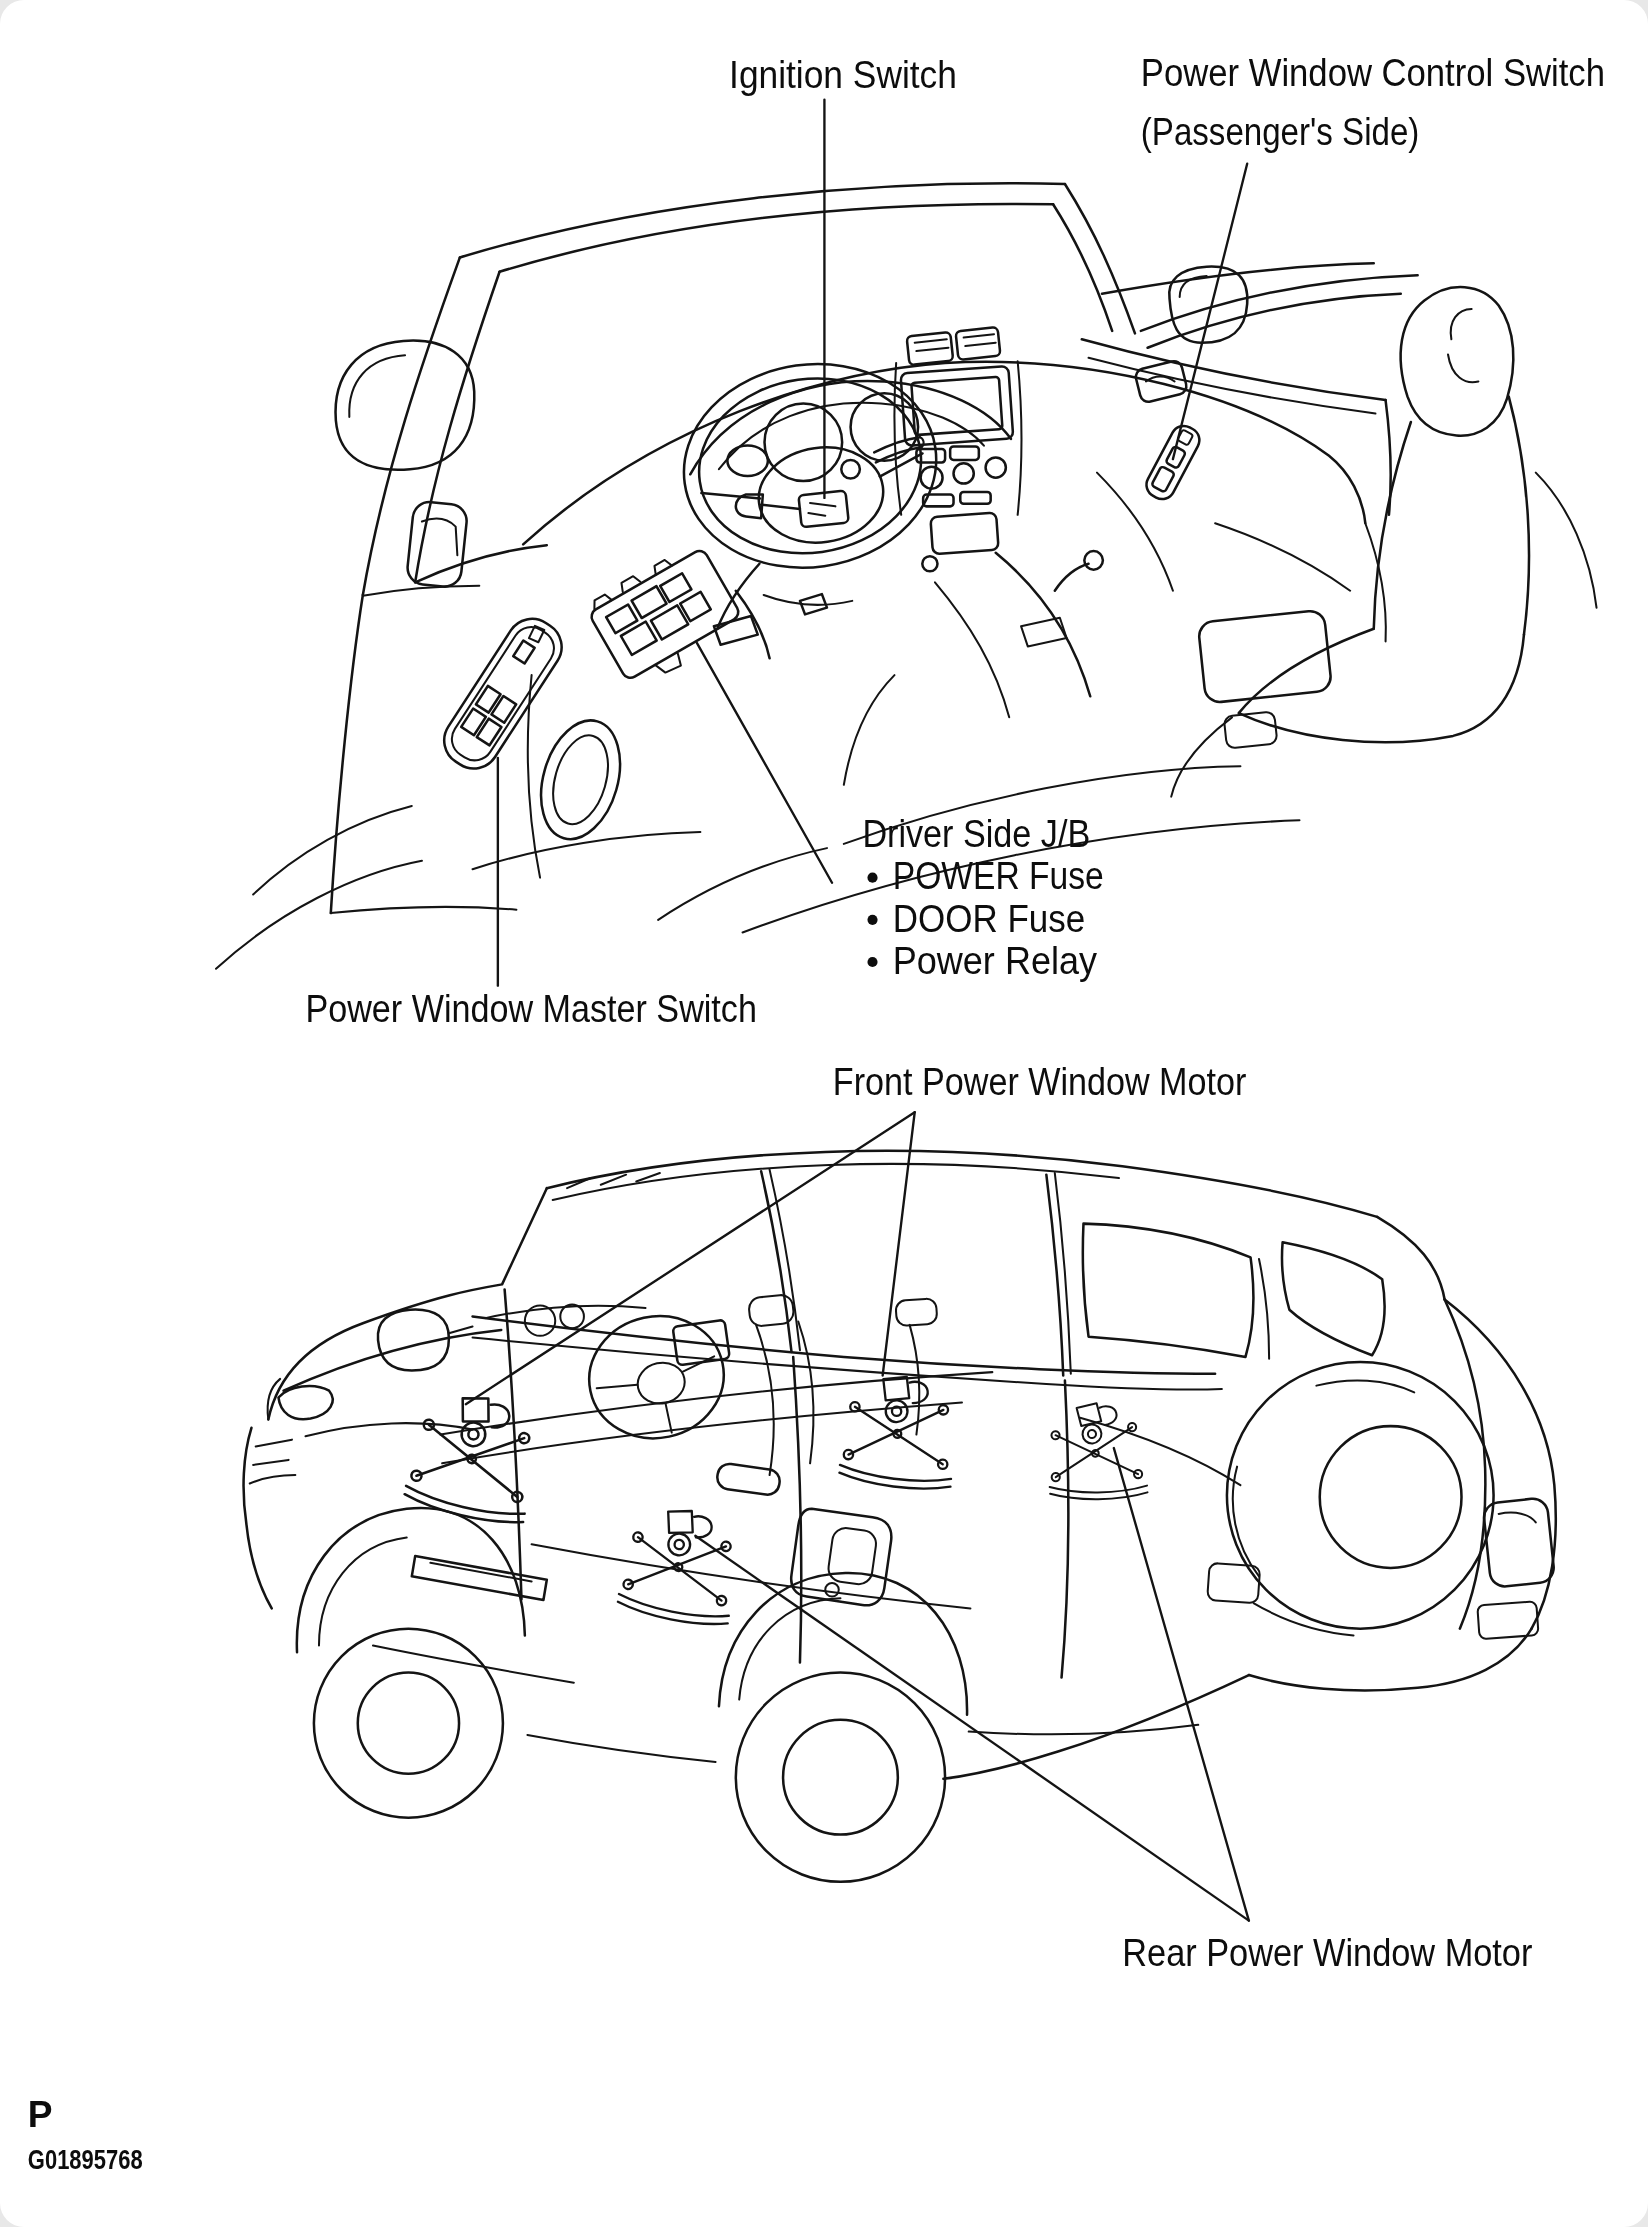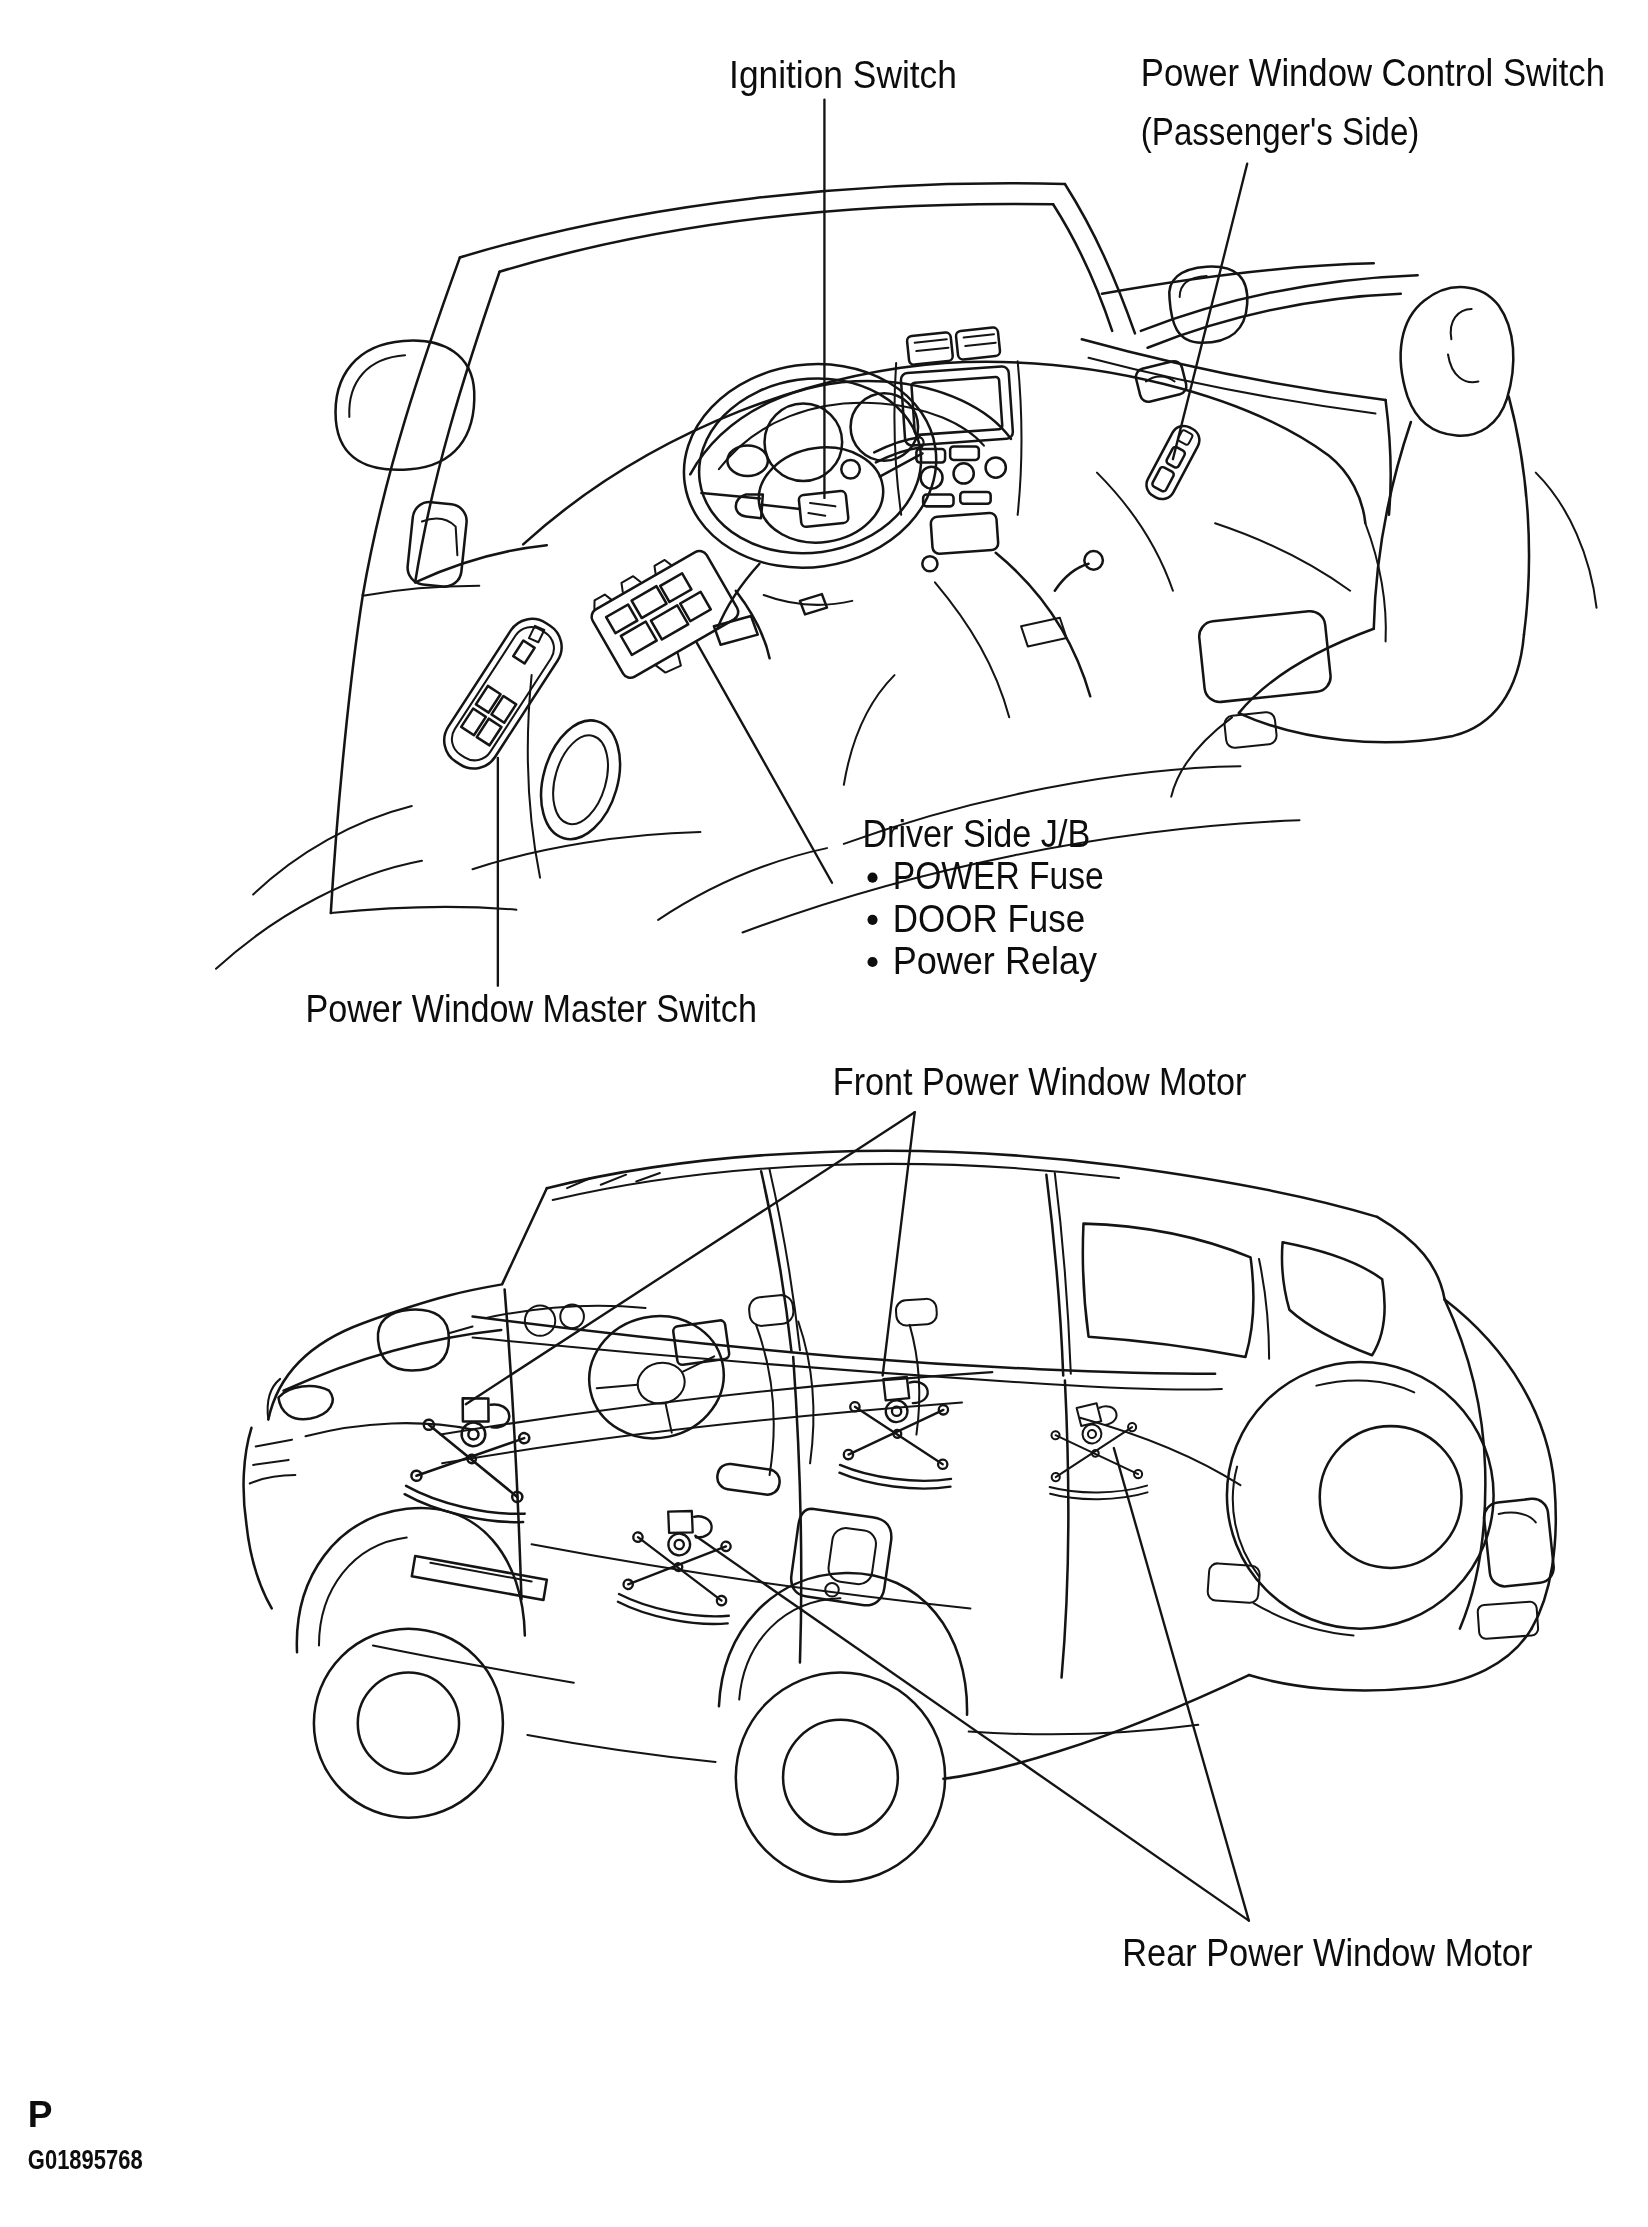--- a/index.html
+++ b/index.html
@@ -1,16 +1,16 @@
 <!DOCTYPE html>
 <html style="font-size:13.5px"><head>
 <meta charset="utf-8">
 <style>
   html,body{margin:0;padding:0;background:#e8e8e8;}
-  .page{position:relative;width:1648px;height:2227px;background:#ffffff;margin:0 auto;overflow:hidden;}
+  .page{position:relative;width:1648px;height:2227px;background:#ffffff;margin:0 auto;overflow:hidden;border-radius:24px;}
   svg{position:absolute;left:0;top:0;width:100%;height:100%;}
   .art{stroke:#141414;fill:none;stroke-width:3;stroke-linecap:round;stroke-linejoin:round;}
   .art .thin{stroke-width:2.4;}
   .leader{stroke:#141414;fill:none;stroke-width:2.8;stroke-linecap:round;}
   .lbl{font-family:"Liberation Sans", sans-serif;font-size:46px;fill:#0d0d0d;}
   .page-letter{font-family:"Liberation Sans", sans-serif;font-size:44px;font-weight:bold;fill:#0d0d0d;}
   .fig-id{font-family:"Liberation Sans", sans-serif;font-size:33px;font-weight:bold;fill:#0d0d0d;}
   .bullet{fill:#0d0d0d;stroke:none;}
 </style>
 </head>

